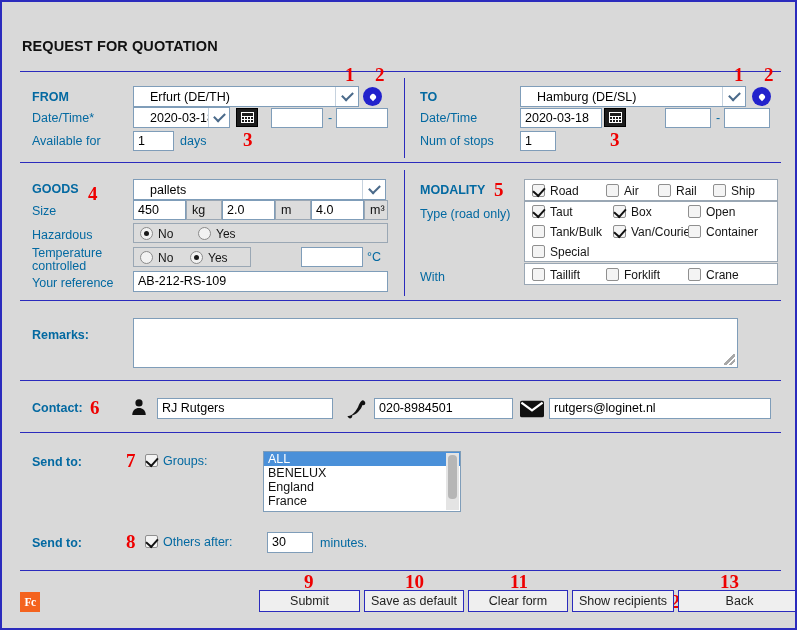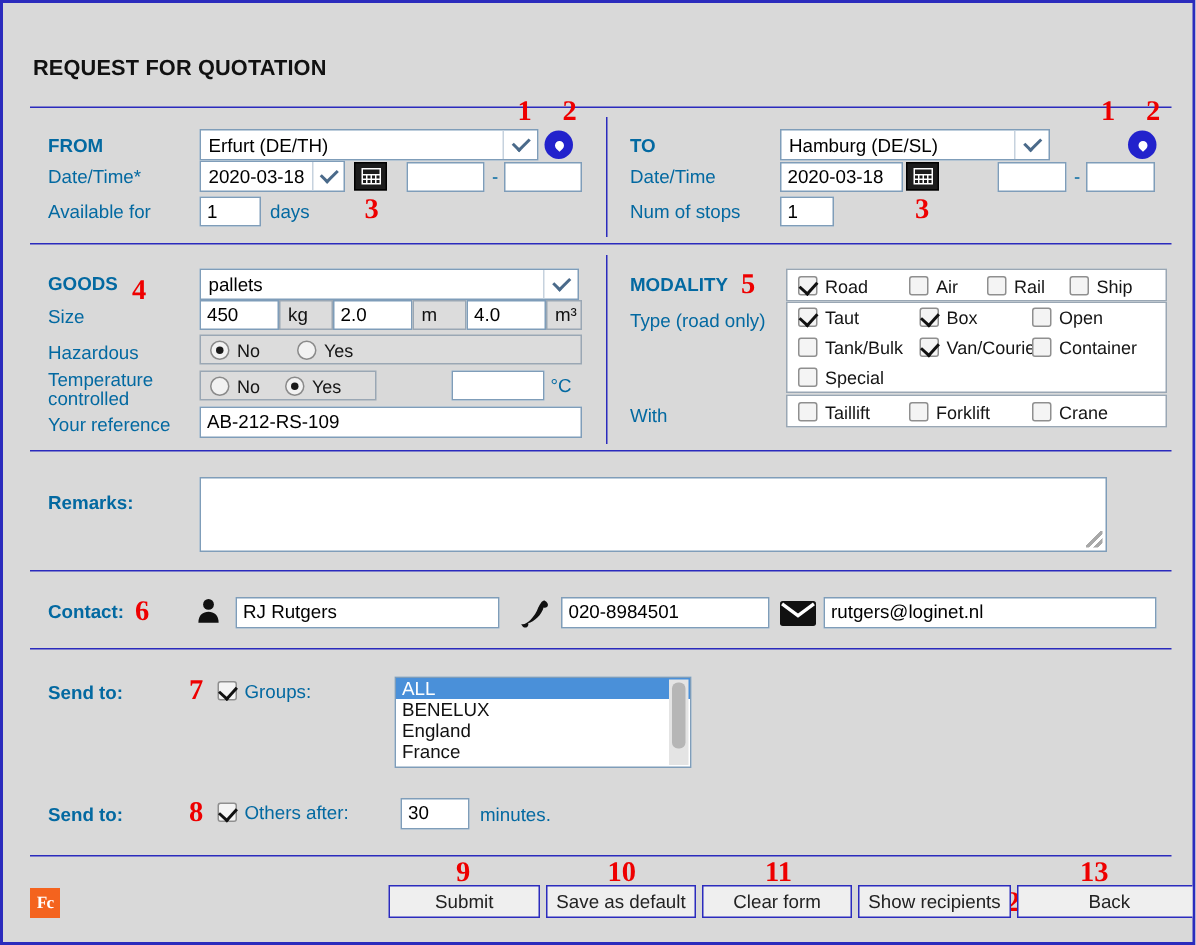--- a/index.html
+++ b/index.html
@@ -70,21 +70,21 @@
     box-sizing: border-box;
     background: #ffffff;
     border: 1px solid #7f9db9;
     height: 21px;
     display: flex;
     align-items: center;
   }
   .combo .ctext {
     flex: 1;
     font-size: 12.5px;
-    padding-left: 5px;
+    padding-left: 16px;
     color: #000;
     white-space: nowrap;
     overflow: hidden;
   }
   .combo .carrow {
     width: 22px;
     height: 100%;
     border-left: 1px solid #c6d2de;
     display: flex;
     align-items: center;
@@ -349,21 +349,21 @@
   <div class="marker" style="left:241px; top:128px;">3</div>
   <div class="fld" style="left:269px; top:106px; width:52px;"></div>
   <div class="lbl" style="left:326px; top:109px;">-</div>
   <div class="fld" style="left:334px; top:106px; width:52px;"></div>
 
   <div class="lbl" style="left:30px; top:132px;">Available for</div>
   <div class="fld" style="left:131px; top:129px; width:41px;">1</div>
   <div class="lbl" style="left:178px; top:132px;">days</div>
 
   <div class="lbl bold" style="left:418px; top:88px;">TO</div>
-  <div class="combo" style="left:518px; top:84px; width:180px;gap:12px;">
+  <div class="combo" style="left:518px; top:84px; width:226px;gap:12px;">
     <span class="ctext">Hamburg (DE/SL)</span>
     <span class="carrow">
         <i class="chev"></i>
       </span>
   </div>
   <div class="pin" style="left:750px; top:85px;"></div>
   <div class="marker" style="left:732px; top:63px;">1</div>
   <div class="marker" style="left:762px; top:63px;">2</div>
 
   <div class="lbl" style="left:418px; top:109px;">Date/Time</div>

